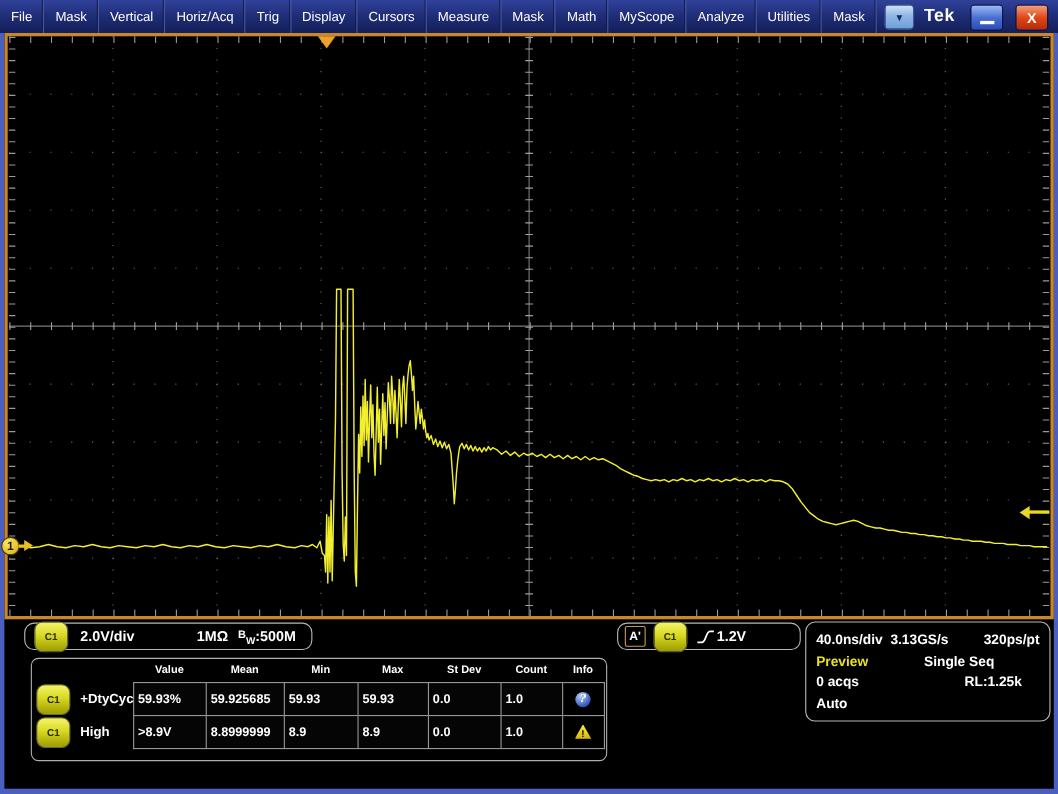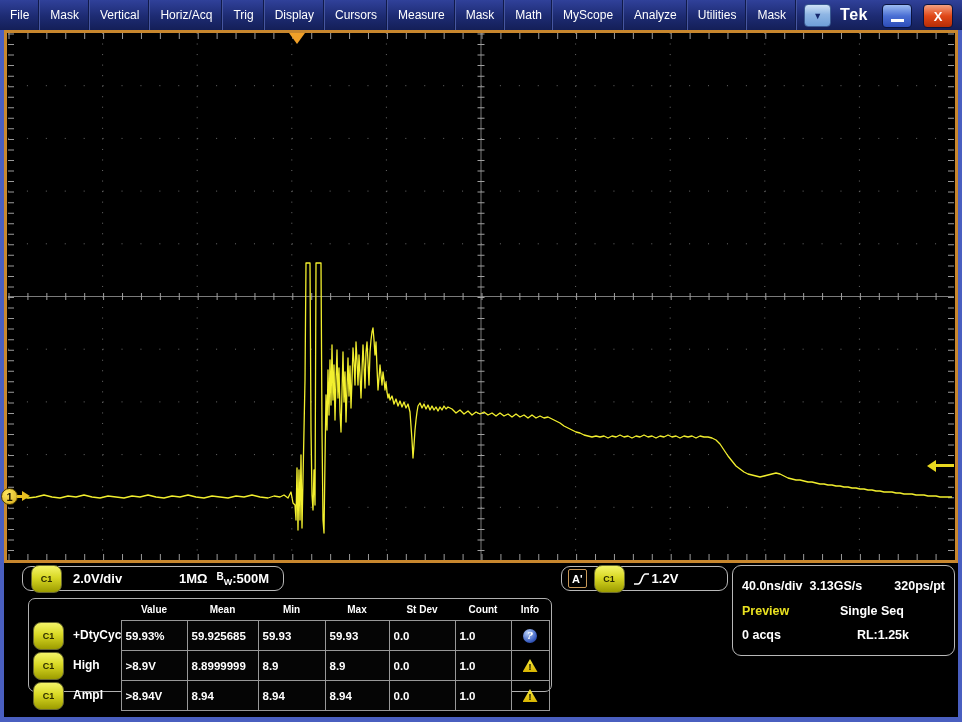--- a/index.html
+++ b/index.html
@@ -55,21 +55,21 @@
            color:#fff;font-size:11px;font-weight:bold;align-items:center;}
   .bw-sub{font-size:9px;vertical-align:-2px;}
   .bw-sup{font-size:10px;vertical-align:3px;}
   .horiz-box{left:732px;top:565px;width:223px;height:91px;border:1px solid #b8b8b8;border-radius:9px;
              position:absolute;background:#000;z-index:20;box-sizing:border-box;
              display:flex;flex-direction:column;justify-content:space-evenly;padding:3px 9px;}
   .hrow{display:flex;align-items:center;color:#fff;font-weight:bold;font-size:12.5px;}
   .preview-txt{color:#e8e020;width:98px;}
   .tb-rate{margin-left:7px;}
   .tb-res{margin-left:auto;}
-  .rl-txt{margin-left:auto;margin-right:36px;}
+  .rl-txt{margin-left:auto;margin-right:16px;}
   
   .meas-wrap{position:absolute;left:28px;top:598px;width:524px;height:94px;z-index:20;box-sizing:border-box;
              border:1px solid #b0b0b0;border-radius:7px;background:#000;padding:1px 2px;}
   .meas-table{border-collapse:collapse;width:518px;table-layout:fixed;color:#fff;}
   .meas-table th{font-size:10px;font-weight:bold;text-align:center;padding:1px 0 2px;height:17px;}
   .meas-table td{height:18px;font-size:11.5px;font-weight:bold;vertical-align:middle;}
   .meas-table td.val{border:1px solid #989898;padding-left:4px;background:#050505;}
   .meas-table td.icon-cell{border:1px solid #989898;text-align:center;}
   .name-cell{padding-left:2px;white-space:nowrap;}
   .name-cell .label{margin-left:9px;font-size:12px;}
@@ -182,20 +182,23 @@
       <span class="tb-rate">3.13GS/s</span>
       <span class="tb-res">320ps/pt</span>
     </div>
     <div class="hrow">
       <span class="preview-txt">Preview</span>
       <span>Single Seq</span>
     </div>
     <div class="hrow">
       <span>0 acqs</span>
       <span class="rl-txt">RL:1.25k</span>
+    </div>
+    <div class="hrow">
+      <span>Auto</span>
     </div>
   </div>
 
   <div class="meas-wrap">
     <table class="meas-table" id="meas-table">
       <colgroup>
         <col style="width:90px">
           <col style="width:66px">
           <col style="width:71px">
           <col style="width:67px">
@@ -230,27 +233,17 @@
           <tr>
             <td class="name-cell"><span class="c1-badge">C1</span><span class="label">High</span></td>
             <td class="val">&gt;8.9V</td>
             <td class="val">8.8999999</td>
             <td class="val">8.9</td>
             <td class="val">8.9</td>
             <td class="val">0.0</td>
             <td class="val">1.0</td>
             <td class="icon-cell"><span class="w-icon">!</span></td>
           </tr>
-          <tr>
-            <td class="name-cell"><span class="c1-badge">C1</span><span class="label">Ampl</span></td>
-            <td class="val">&gt;8.94V</td>
-            <td class="val">8.94</td>
-            <td class="val">8.94</td>
-            <td class="val">8.94</td>
-            <td class="val">0.0</td>
-            <td class="val">1.0</td>
-            <td class="icon-cell"><span class="w-icon">!</span></td>
-          </tr>
         </tbody>
     </table>
   </div>
 
 </div>
 
 </body></html>

